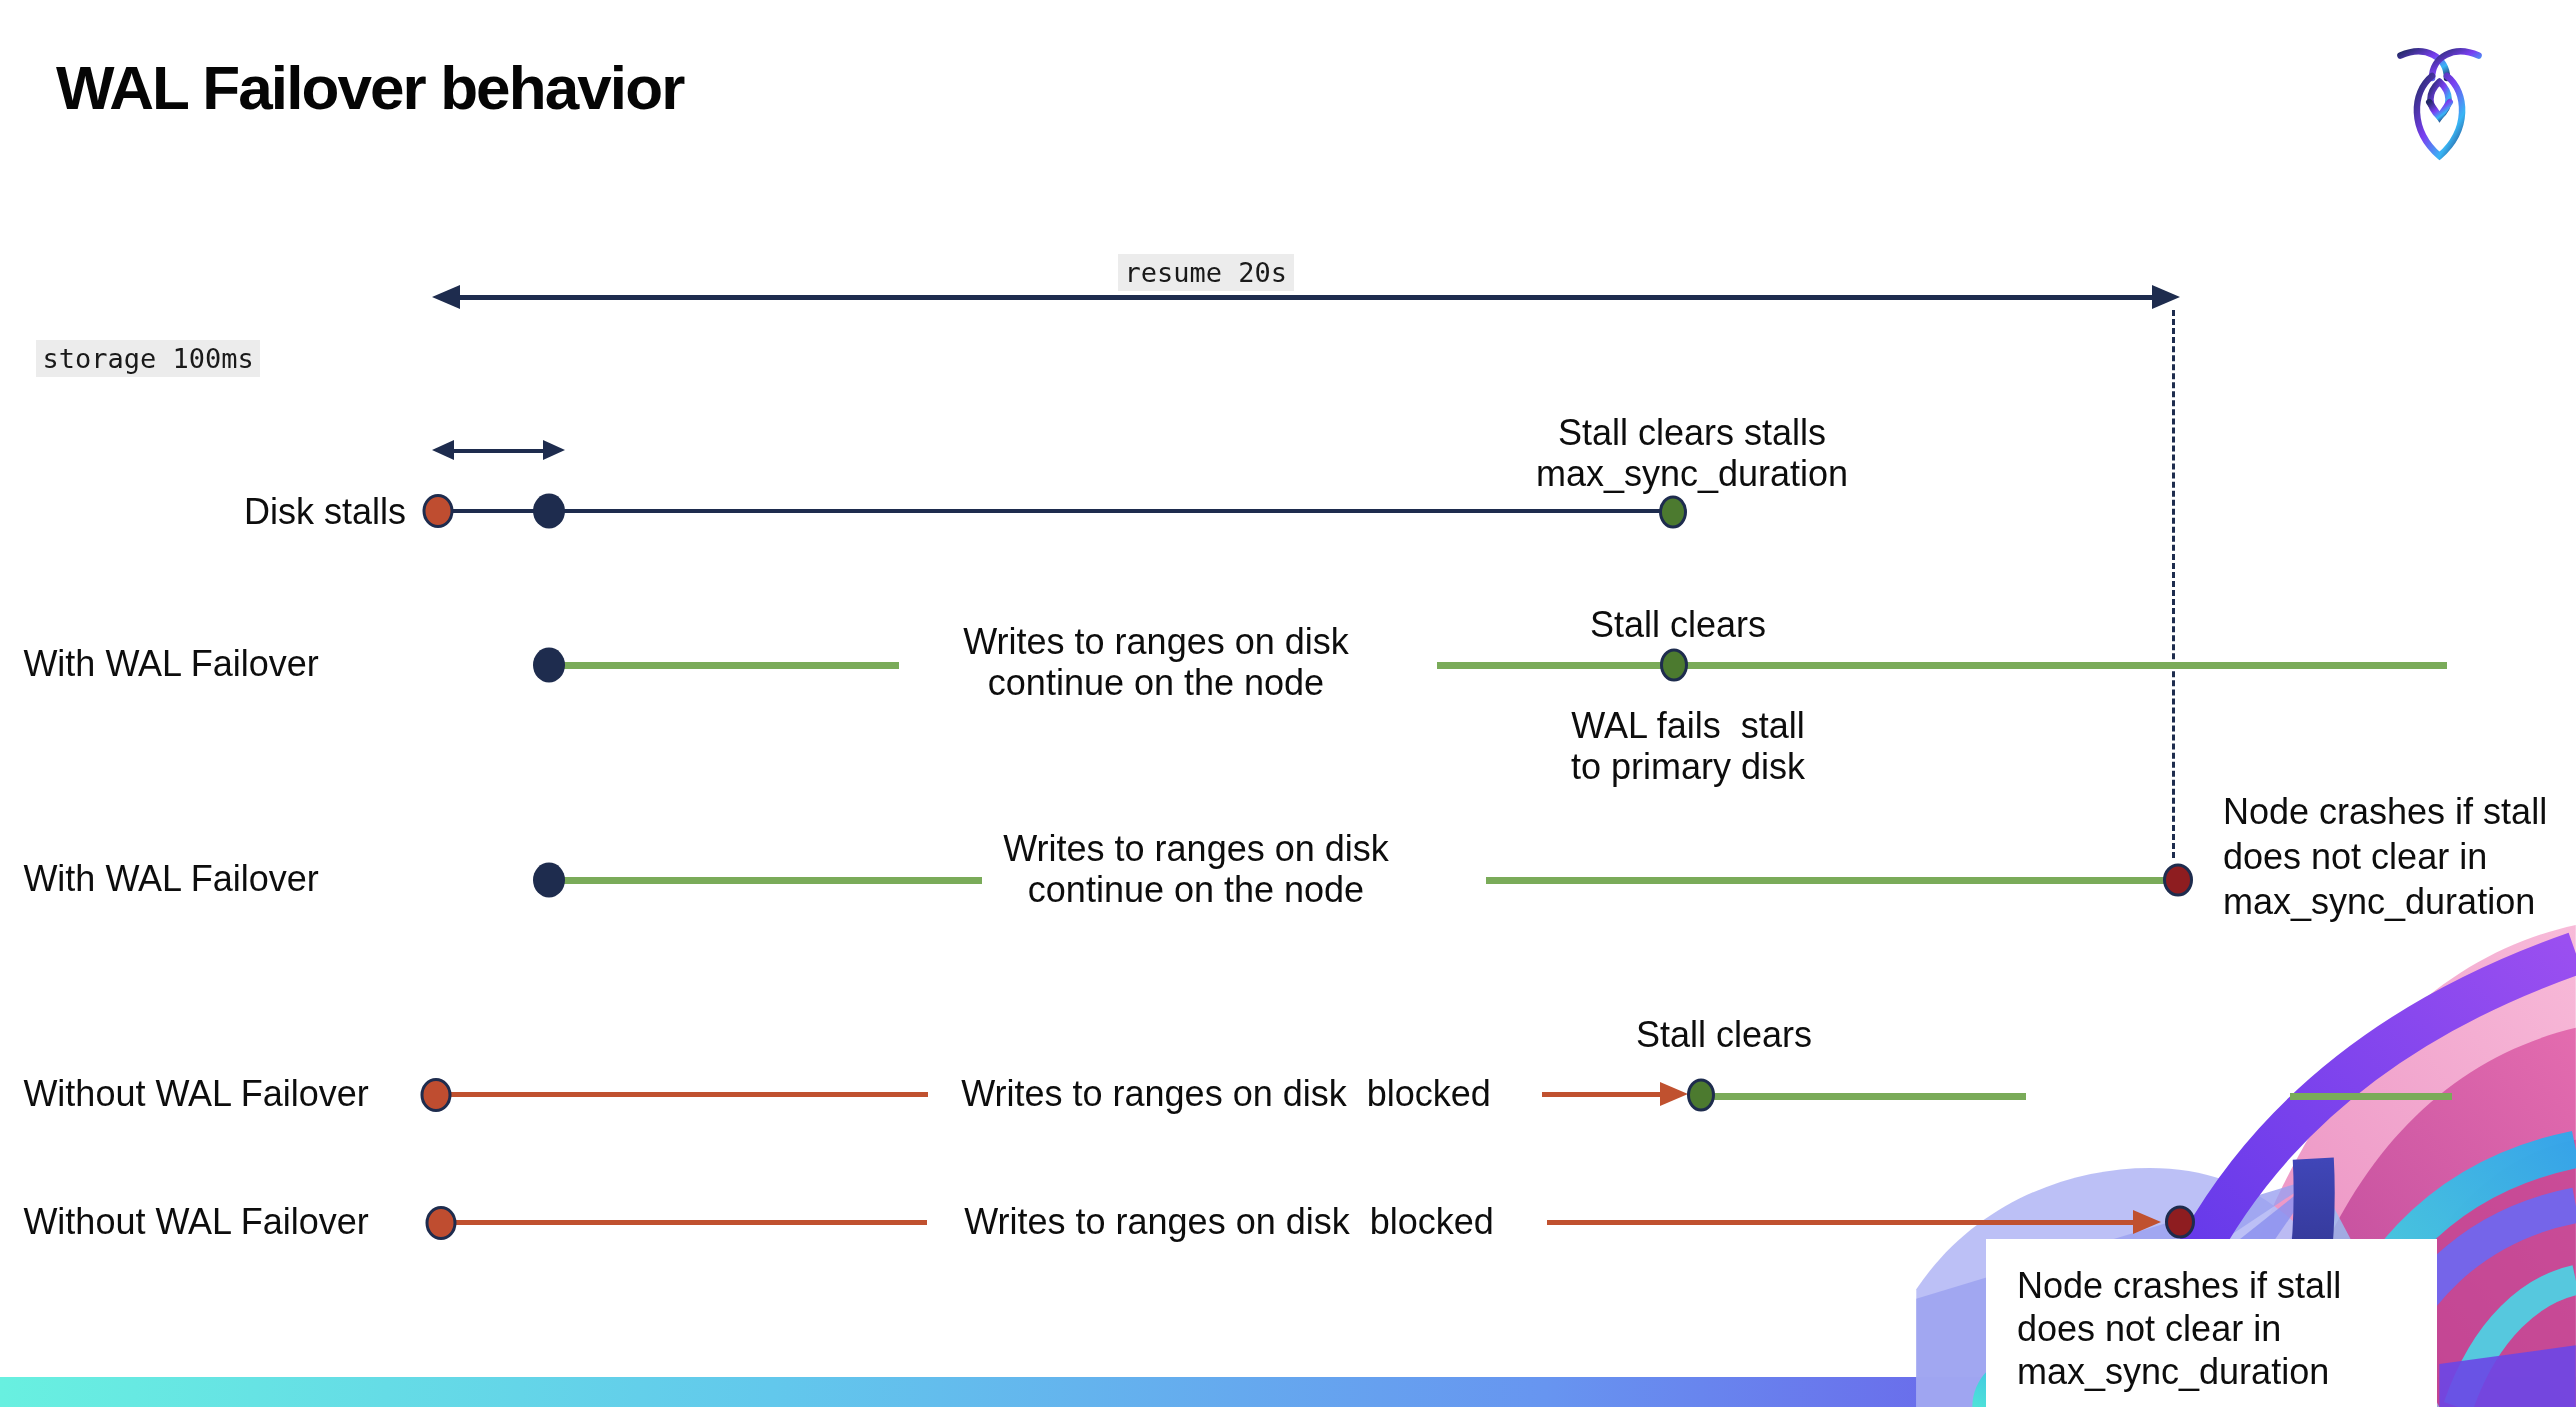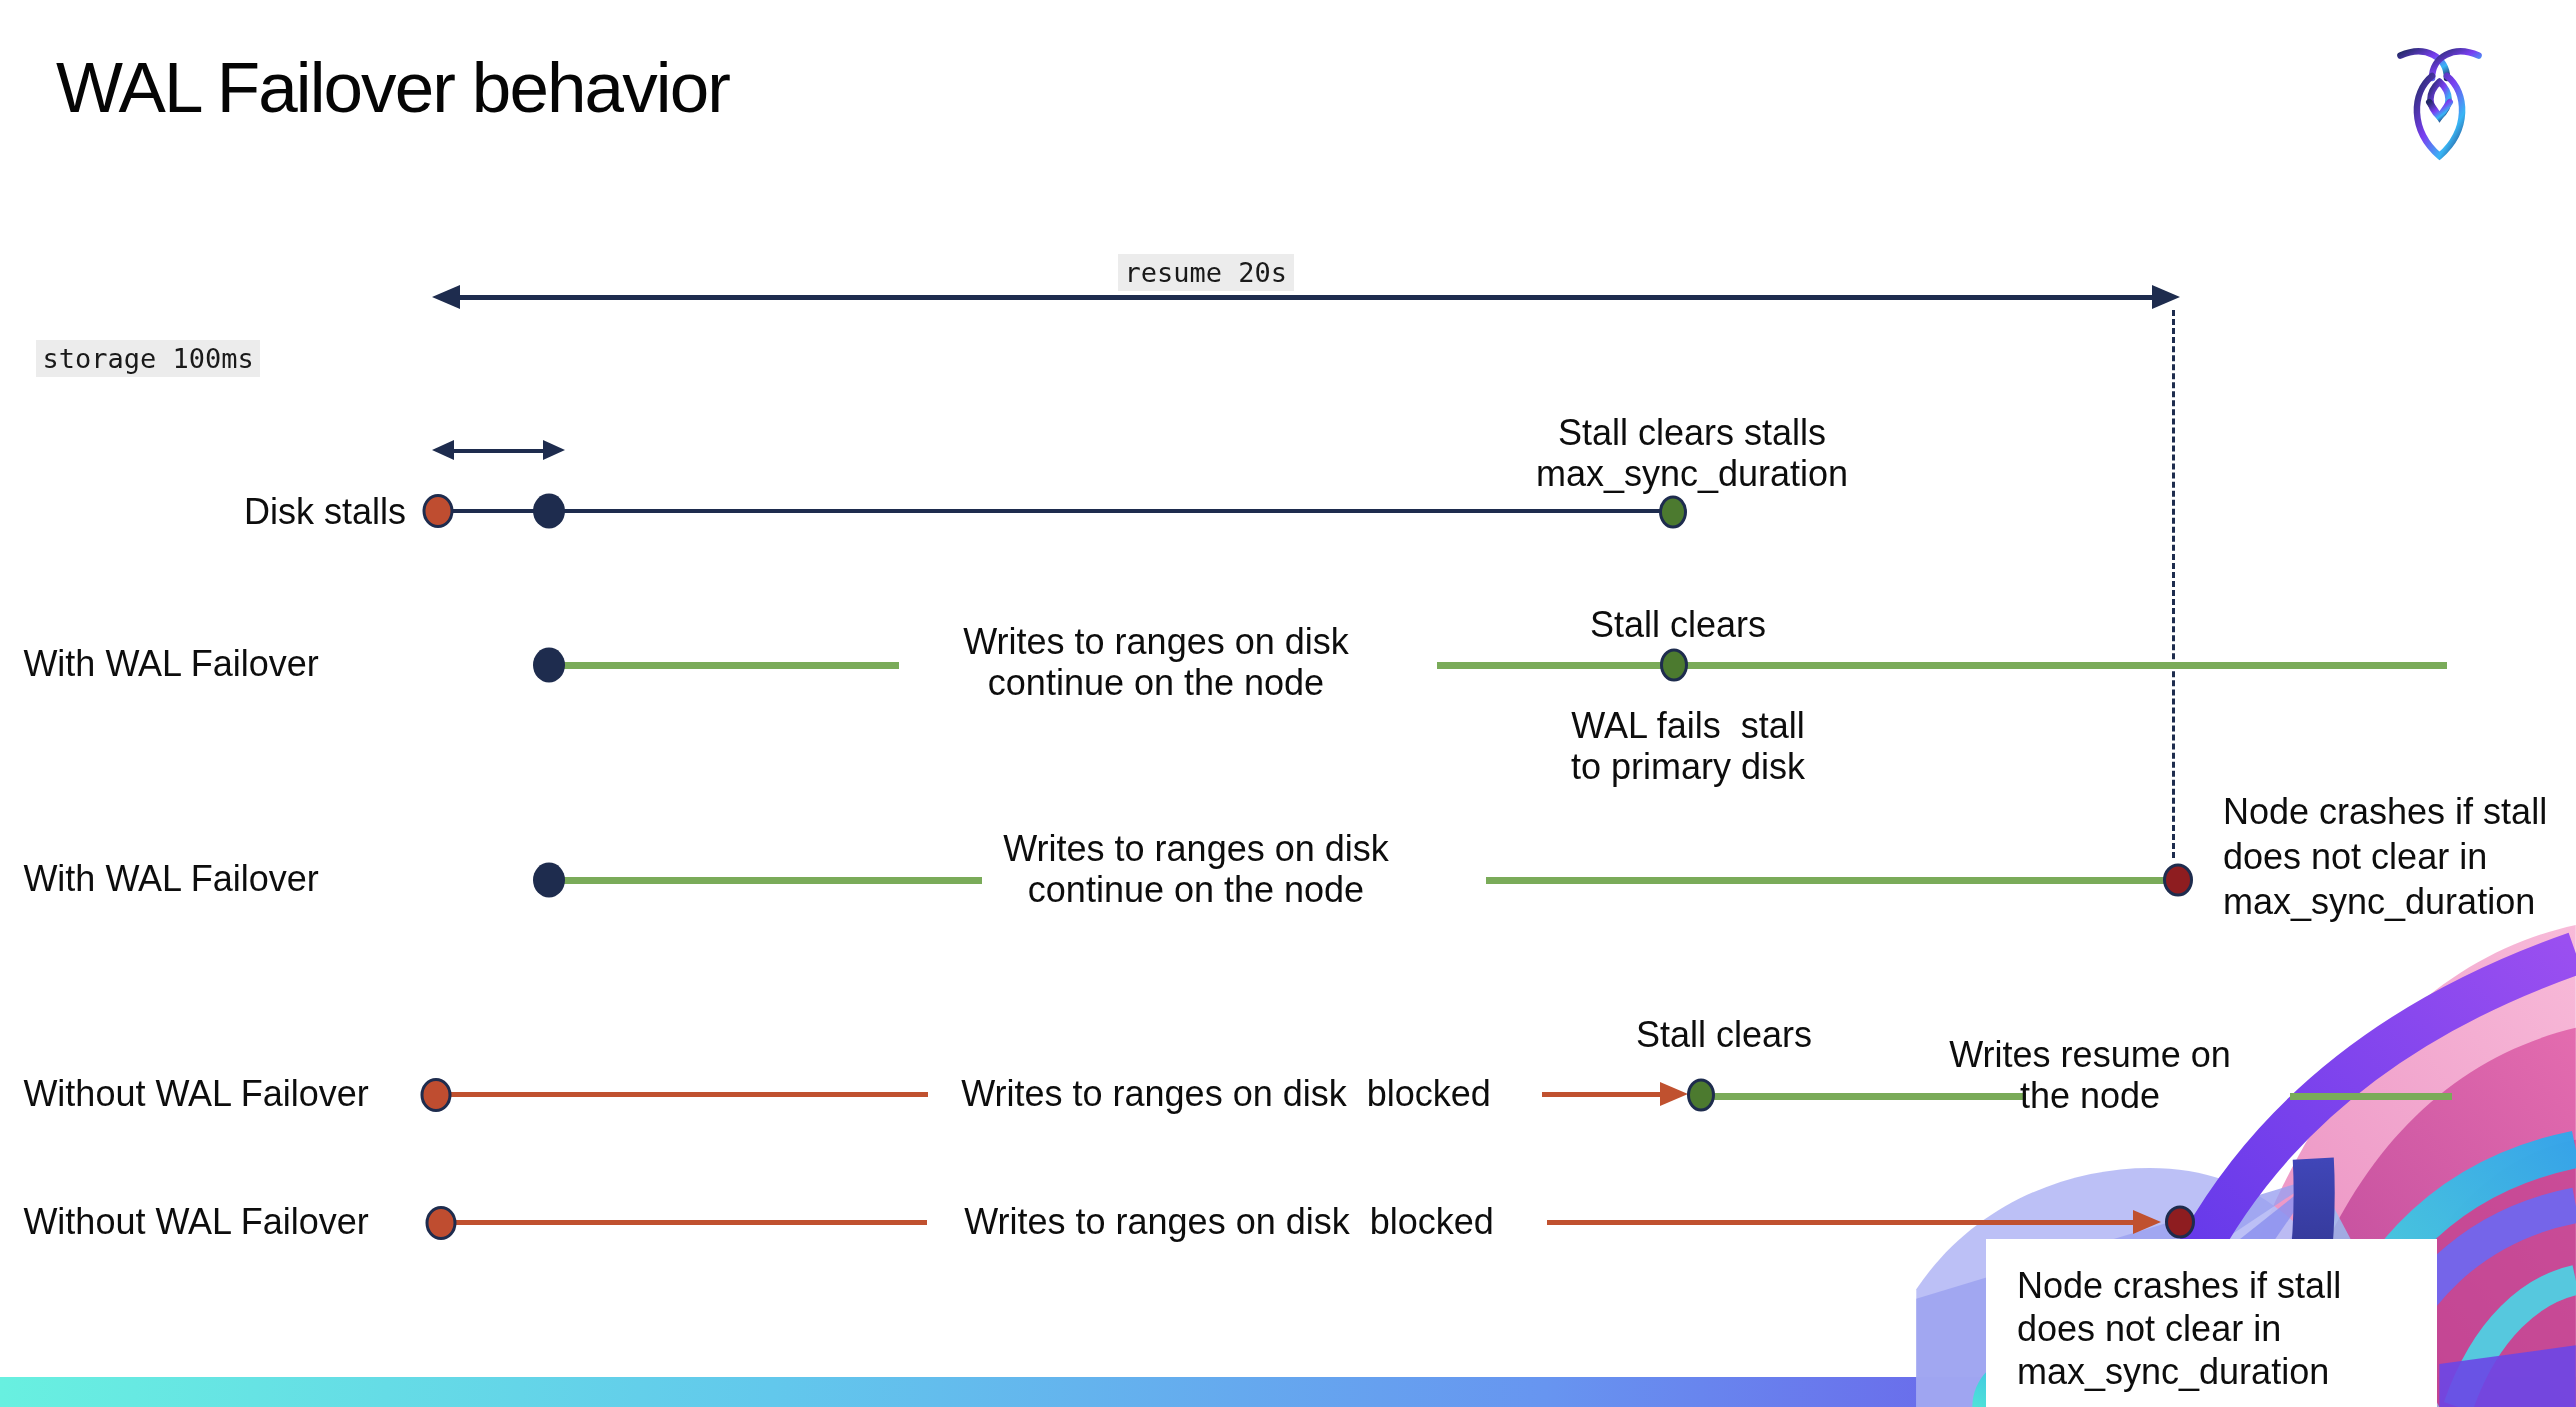--- a/index.html
+++ b/index.html
@@ -1,19 +1,19 @@
 <!DOCTYPE html>
 <html style="font-size:15px"><head>
 <meta charset="utf-8">
 <style>
   html,body{margin:0;padding:0;background:#fff;}
   #canvas{position:relative;width:2576px;height:1408px;overflow:hidden;background:#ffffff;
           font-family:"Liberation Sans",sans-serif;color:#0d0d0d;}
   .abs{position:absolute;}
-  .title{font-size:71px;font-weight:normal;letter-spacing:-1.9px;line-height:103px;color:#050505;}
+  .title{font-size:62px;font-weight:bold;letter-spacing:-1.9px;line-height:103px;color:#050505;}
   .lbl{font-size:36px;line-height:41px;color:#0d0d0d;white-space:nowrap;}
   .center{transform:translateX(-50%);text-align:center;}
   .right{text-align:right;}
   .pre{white-space:pre;}
   .mono{display:table;font-family:"DejaVu Sans Mono",monospace;font-size:27px;line-height:37px;
         color:#1a1a1a;background:#ececec;padding:0 6.5px;margin-bottom:3.7px;white-space:pre;}
   .hline{position:absolute;background:#1e2c4e;}
   .gline{position:absolute;height:6.5px;background:#7aab59;}
   .rline{position:absolute;height:4.7px;background:#c0512f;}
   .navyline{position:absolute;height:3.7px;background:#1e2c4e;}
@@ -160,24 +160,20 @@
 
   <div class="abs lbl" style="left:23.4px;top:1073px;">Without WAL Failover</div>
   <div class="dot dot-red" style="left:436px;top:1095px;"></div>
   <div class="rline" style="left:451px;top:1092px;width:477px;z-index:2;"></div>
   <div class="abs lbl center pre z5" style="left:1226px;top:1073px;">Writes to ranges on disk  blocked</div>
   <div class="rline" style="left:1542px;top:1092px;width:127px;z-index:2;"></div>
   <div class="ah ah-right-red" style="left:1660px;top:1082px;"></div>
   <div class="dot dot-green" style="left:1701px;top:1095px;"></div>
   <div class="abs lbl center z5" style="left:1724px;top:1014px;">Stall clears</div>
   <div class="gline" style="left:1714px;top:1093px;width:312px;z-index:2;"></div>
-  <div class="abs lbl center z5" style="left:2090px;top:1034px;">
-    <div>Writes resume on</div>
-    <div>the node</div>
-  </div>
   <div class="gline" style="left:2290px;top:1093px;width:162px;z-index:3;"></div>
 
   <div class="abs lbl" style="left:23.4px;top:1201px;">Without WAL Failover</div>
   <div class="dot dot-red" style="left:441px;top:1223px;"></div>
   <div class="rline" style="left:455px;top:1220px;width:472px;z-index:2;"></div>
   <div class="abs lbl center pre z5" style="left:1229px;top:1201px;">Writes to ranges on disk  blocked</div>
   <div class="rline" style="left:1547px;top:1220px;width:595px;z-index:3;"></div>
   <div class="ah ah-right-red" style="left:2133px;top:1210px;"></div>
   <div class="dot dot-crimson" style="left:2180px;top:1222px;"></div>
   <div class="whitebox" style="left:1986px;top:1239px;width:451px;height:168px;"></div>

